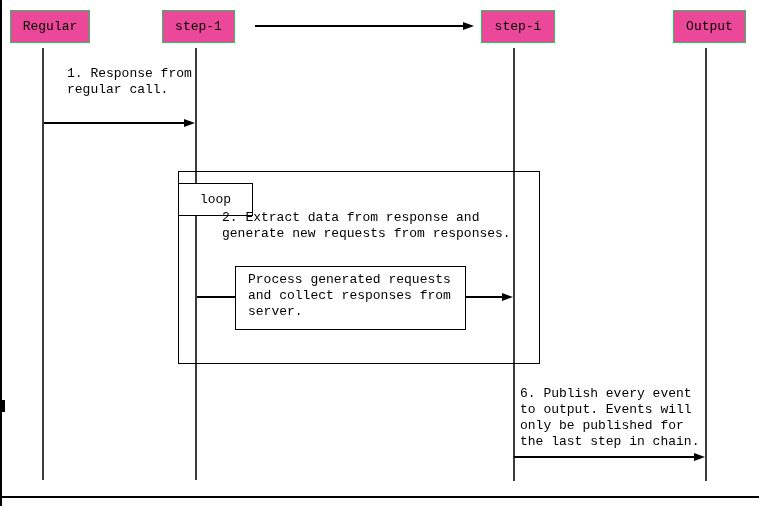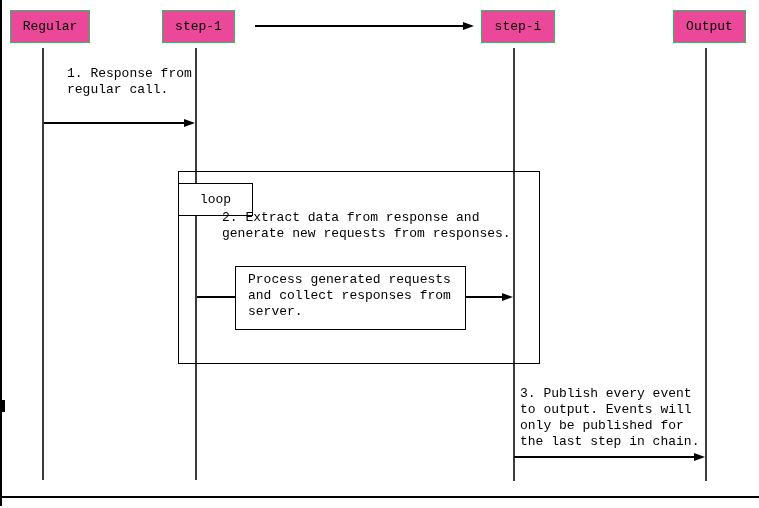--- a/index.html
+++ b/index.html
@@ -127,20 +127,20 @@
   <div class="msg" style="left:205px; top:210px; width:300px;margin-left:17px;">2. Extract data from response and
 generate new requests from responses.</div>
 
   <div class="hline" style="left:197px; top:296px; width:38px;"></div>
   <div class="process-box">Process generated requests
 and collect responses from
 server.</div>
   <div class="hline" style="left:466px; top:296px; width:36px;"></div>
   <div class="arrowhead" style="left:502px; top:293px;"></div>
 
-  <div class="msg" style="left:520px; top:386px; width:200px;">3. Publish every event
+  <div class="msg" style="left:520px; top:386px; width:200px;">6. Publish every event
 to output. Events will
 only be published for
 the last step in chain.</div>
   <div class="hline" style="left:514px; top:456px; width:180px;"></div>
   <div class="arrowhead" style="left:694px; top:453px;"></div>
 
 </div>
 
 </body></html>

